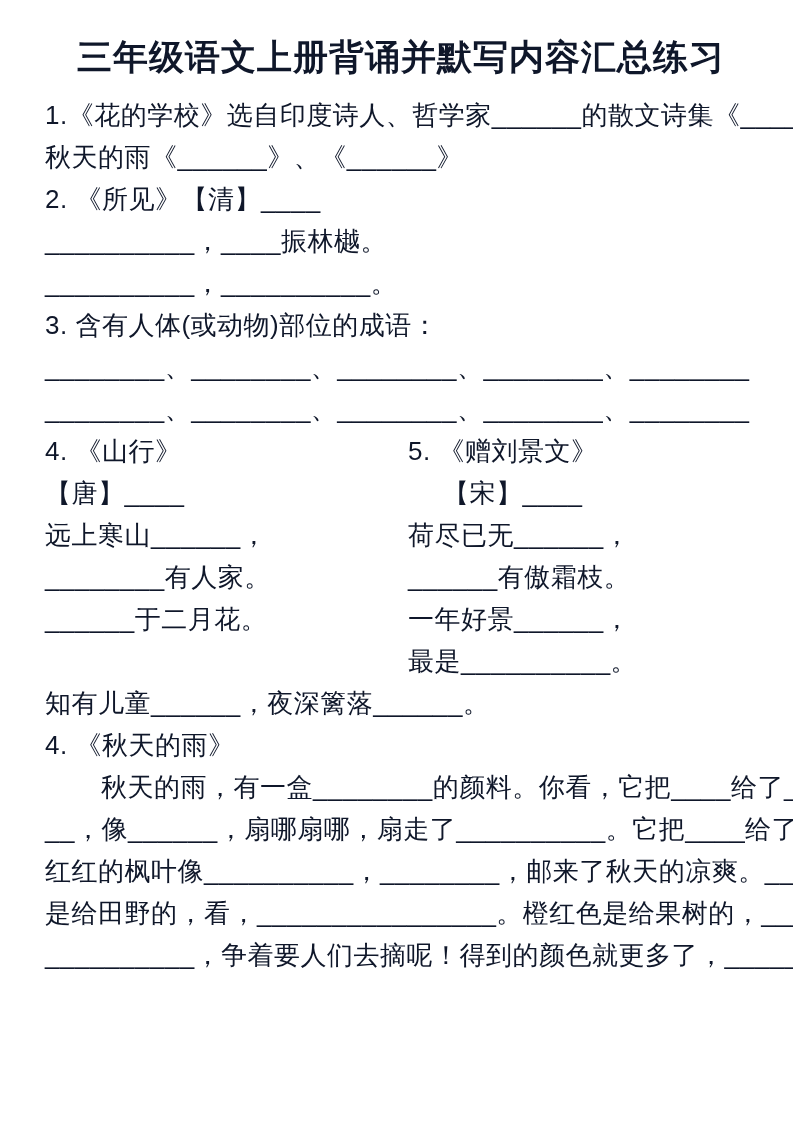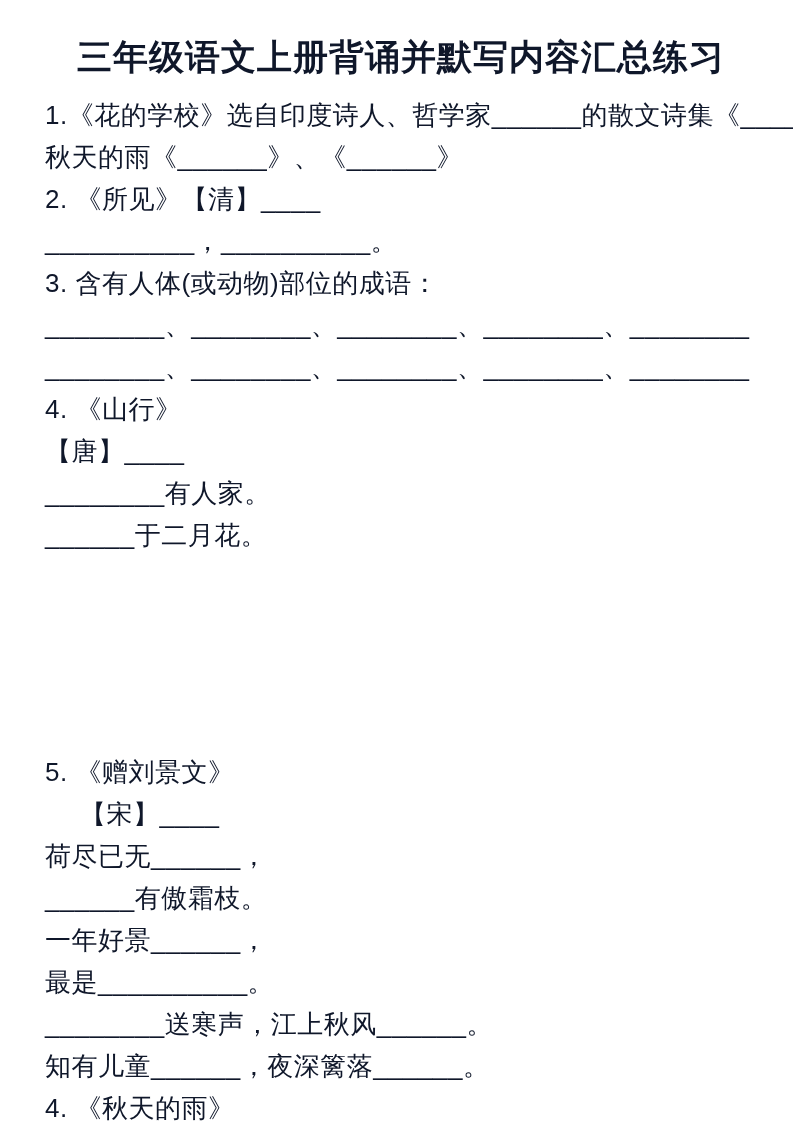--- a/index.html
+++ b/index.html
@@ -29,21 +29,21 @@
     white-space: nowrap;
   }
   .line {
     font-size: 26px;
     line-height: 42px;
     white-space: nowrap;
     letter-spacing: 0.5px;
   }
   .two-col {
     display: flex;
-    flex-direction: column;
+    flex-direction: row;
   }
   .col-left {
     width: 363px;
     flex: 0 0 363px;
   }
   .col-right {
     flex: 1 1 auto;
   }
   .author-indent {
     padding-left: 35px;
@@ -56,44 +56,45 @@
 <body>
 
 <div class="page">
 
   <h1 class="title">三年级语文上册背诵并默写内容汇总练习</h1>
 
   <div class="line">1.《花的学校》选自印度诗人、哲学家______的散文诗集《______》他</div>
   <div class="line">秋天的雨《______》、《______》</div>
 
   <div class="line">2. 《所见》【清】____</div>
+  <div class="line">__________，____振林樾。</div>
   <div class="line">__________，__________。</div>
 
   <div class="line">3. 含有人体(或动物)部位的成语：</div>
   <div class="line">________、________、________、________、________</div>
   <div class="line">________、________、________、________、________</div>
 
   <div class="two-col">
     <div class="col-left">
       <div class="line">4. 《山行》</div>
       <div class="line">【唐】____</div>
+      <div class="line">远上寒山______，</div>
       <div class="line">________有人家。</div>
       <div class="line">______于二月花。</div>
     </div>
     <div class="col-right">
       <div class="line">5. 《赠刘景文》</div>
       <div class="line author-indent">【宋】____</div>
       <div class="line">荷尽已无______，</div>
       <div class="line">______有傲霜枝。</div>
       <div class="line">一年好景______，</div>
       <div class="line">最是__________。</div>
     </div>
   </div>
 
-  <div class="line">________送寒声，江上秋风______。</div>
   <div class="line">知有儿童______，夜深篱落______。</div>
 
   <div class="line">4. 《秋天的雨》</div>
   <div class="line para-indent">秋天的雨，有一盒________的颜料。你看，它把____给了____</div>
   <div class="line">__，像______，扇哪扇哪，扇走了__________。它把____给了____，</div>
   <div class="line">红红的枫叶像__________，________，邮来了秋天的凉爽。______</div>
   <div class="line">是给田野的，看，________________。橙红色是给果树的，______</div>
   <div class="line">__________，争着要人们去摘呢！得到的颜色就更多了，______、</div>
 
 </div>

